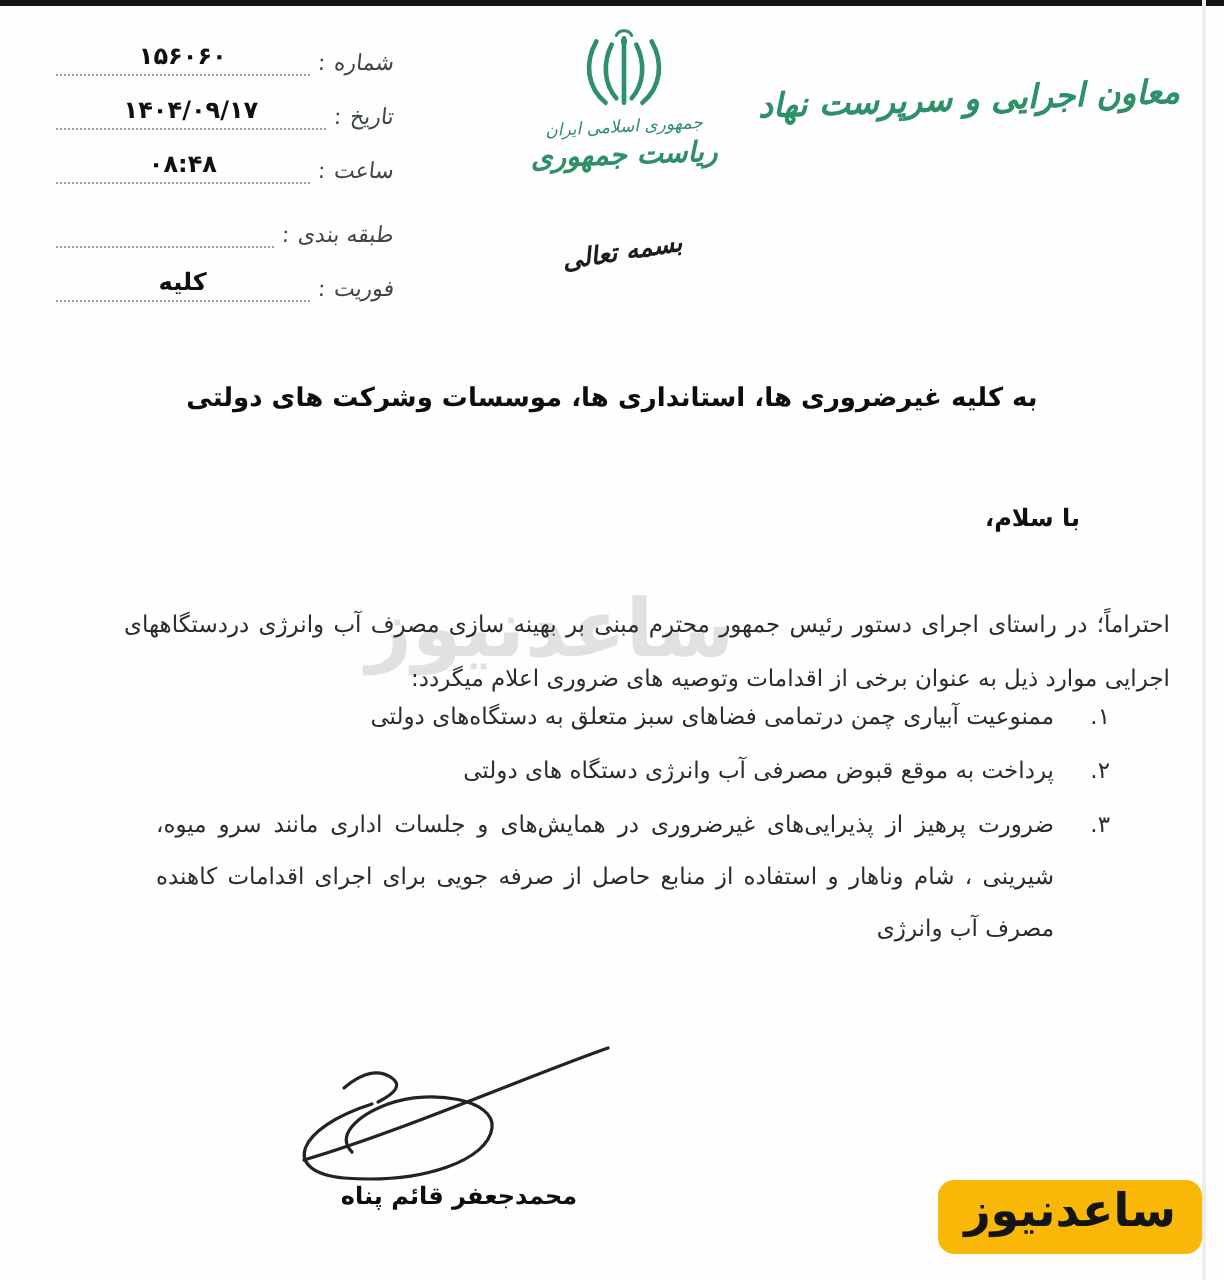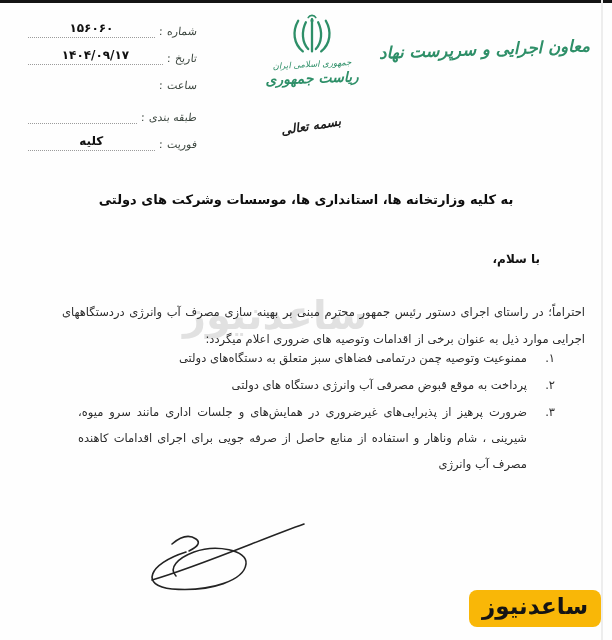--- a/index.html
+++ b/index.html
@@ -98,20 +98,21 @@
     <div class="frow">
       <span class="flabel">شماره :</span>
       <span class="fline"><span class="fvalue">۱۵۶۰۶۰</span></span>
     </div>
     <div class="frow">
       <span class="flabel">تاریخ :</span>
       <span class="fline"><span class="fvalue">۱۴۰۴/۰۹/۱۷</span></span>
     </div>
     <div class="frow">
       <span class="flabel">ساعت :</span>
+      <span class="fline"><span class="fvalue">۰۸:۴۸</span></span>
     </div>
     <div class="frow gap">
       <span class="flabel">طبقه بندی :</span>
       <span class="fline"><span class="fvalue"></span></span>
     </div>
     <div class="frow">
       <span class="flabel">فوریت :</span>
       <span class="fline"><span class="fvalue">کلیه</span></span>
     </div>
   </div>
@@ -131,41 +132,42 @@
     <div class="org1">جمهوری اسلامی ایران</div>
     <div class="org2">ریاست جمهوری</div>
   </div>
 
   <div class="right-title">معاون اجرایی و سرپرست نهاد</div>
 
   <div class="besmele">بسمه تعالی</div>
 
   <div class="watermark">ساعدنیوز</div>
 
-  <div class="addressee">به کلیه وزارتخانه ها، استانداری ها، موسسات وشرکت های دولتی</div>
+  <div class="addressee">به کلیه غیرضروری ها، استانداری ها، موسسات وشرکت های دولتی</div>
   <div class="salutation">با سلام،</div>
   <div class="paragraph">احتراماً؛ در راستای اجرای دستور رئیس جمهور محترم مبنی بر بهینه سازی مصرف آب وانرژی دردستگاههای اجرایی موارد ذیل به عنوان برخی از اقدامات وتوصیه های ضروری اعلام میگردد:</div>
 
   <div class="nlist">
     <div class="nitem">
       <span class="nnum">۱.</span>
-      <span class="ntext">ممنوعیت وتوصیه چمن درتمامی فضاهای سبز متعلق به دستگاه‌های دولتی</span>
+      <span class="ntext">ممنوعیت آبیاری چمن درتمامی فضاهای سبز متعلق به دستگاه‌های دولتی</span>
     </div>
     <div class="nitem">
       <span class="nnum">۲.</span>
       <span class="ntext">پرداخت به موقع قبوض مصرفی آب وانرژی دستگاه های دولتی</span>
     </div>
     <div class="nitem">
       <span class="nnum">۳.</span>
       <span class="ntext">ضرورت پرهیز از پذیرایی‌های غیرضروری در همایش‌های و جلسات اداری مانند سرو میوه، شیرینی ، شام وناهار و استفاده از منابع حاصل از صرفه جویی برای اجرای اقدامات کاهنده مصرف آب وانرژی</span>
     </div>
   </div>
 
   <svg class="sig" width="180" height="80" viewBox="0 0 180 80">
     <g fill="none" stroke="#232323" stroke-width="1.6" stroke-linecap="round">
       <path d="M40,26 q14,-12 24,-5 q7,5 -7,12"></path>
       <path d="M54,34 C16,46 8,68 40,71 C80,74 112,62 114,46 C116,32 84,26 62,34 C46,40 36,50 44,58"></path>
       <path d="M20,62 C68,48 132,20 172,6"></path>
     </g>
   </svg>
+  <div class="signer">محمدجعفر قائم پناه</div>
 
   <div class="badge">ساعدنیوز</div>
 </div>
 
 </body></html>

